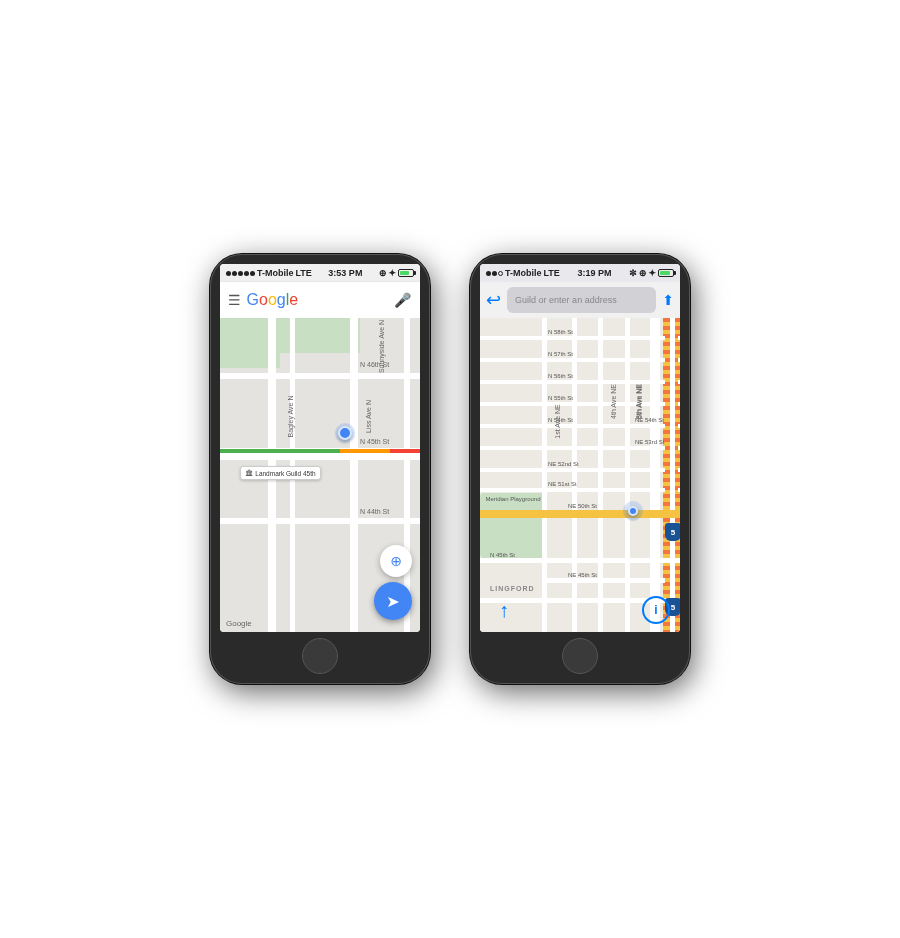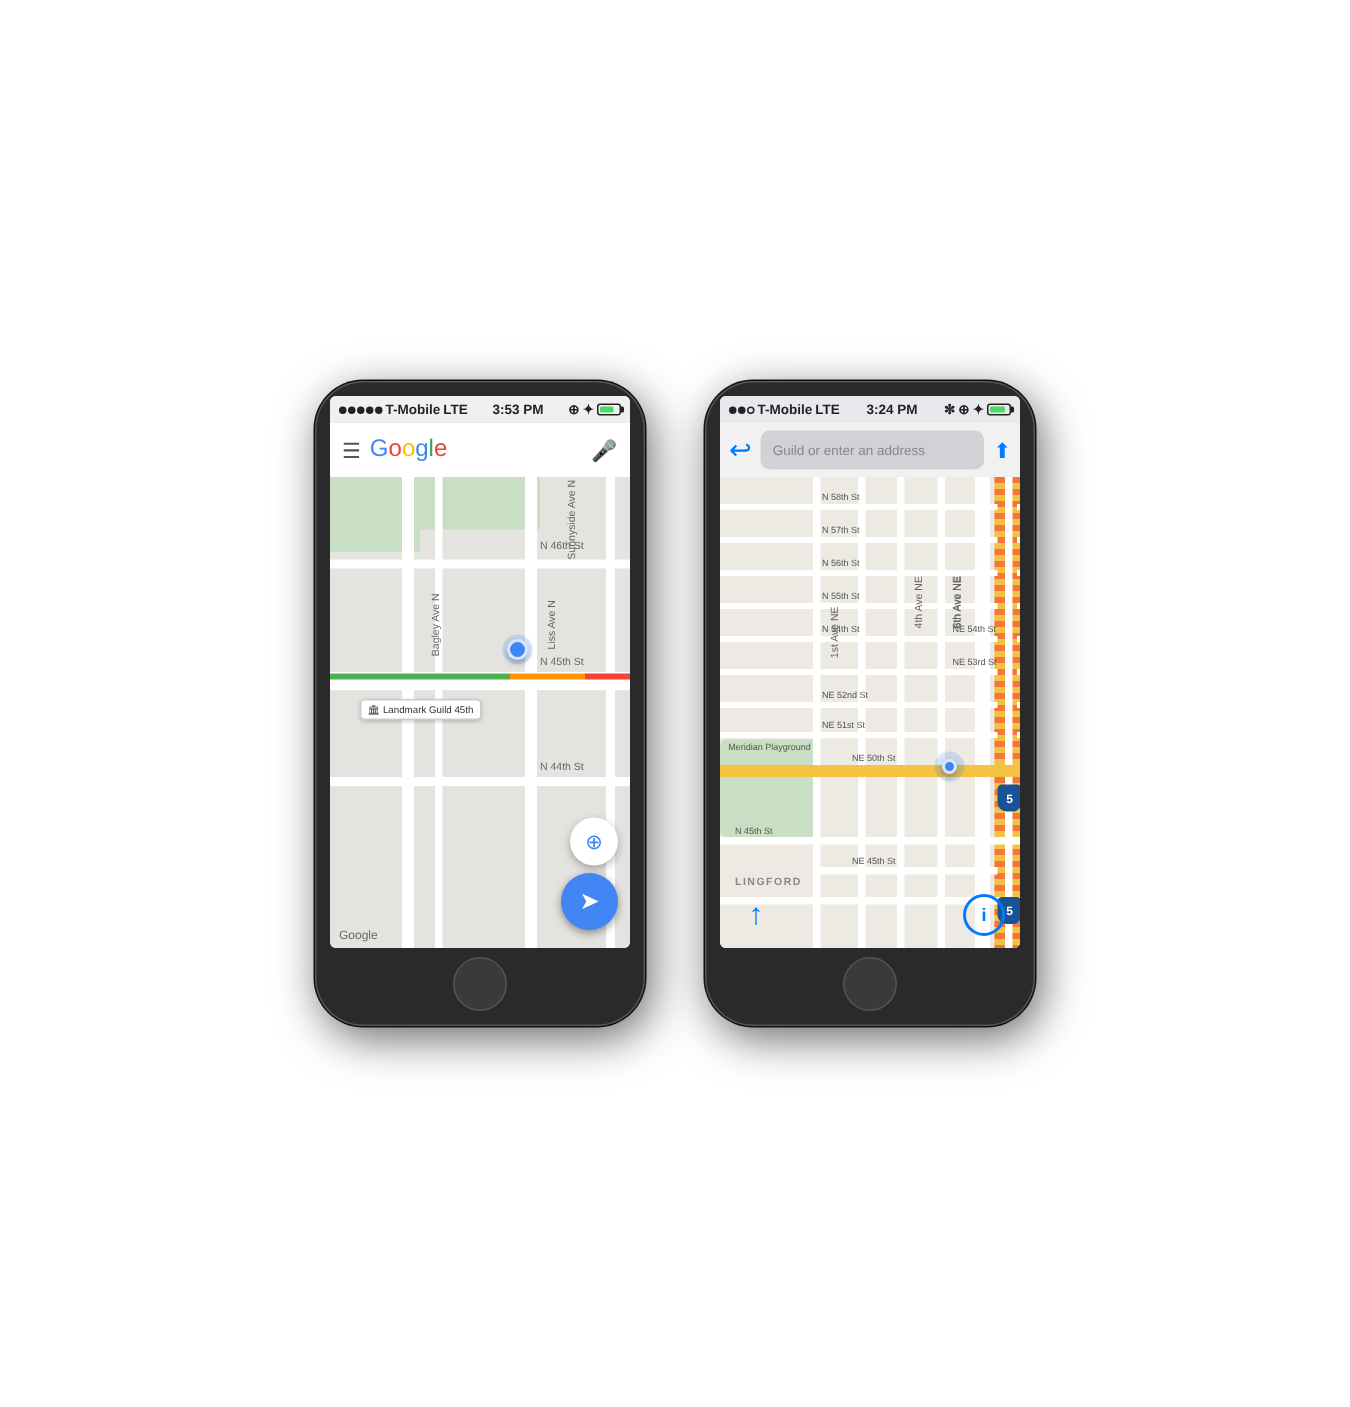--- a/index.html
+++ b/index.html
@@ -419,21 +419,21 @@
     <div class="status-bar status-bar2">
       <div class="status-left">
         <div class="signal-dots">
           <div class="signal-dot"></div>
           <div class="signal-dot"></div>
           <div class="signal-dot empty"></div>
         </div>
         <span>T-Mobile</span>
         <span>LTE</span>
       </div>
-      <span>3:24 PM</span>
+      <span>3:19 PM</span>
       <div class="status-right">
         <span>✼</span>
         <span>⊕</span>
         <span>✦</span>
         <div class="battery">
           <div class="battery-fill" style="width:80%;"></div>
         </div>
       </div>
     </div>
 

